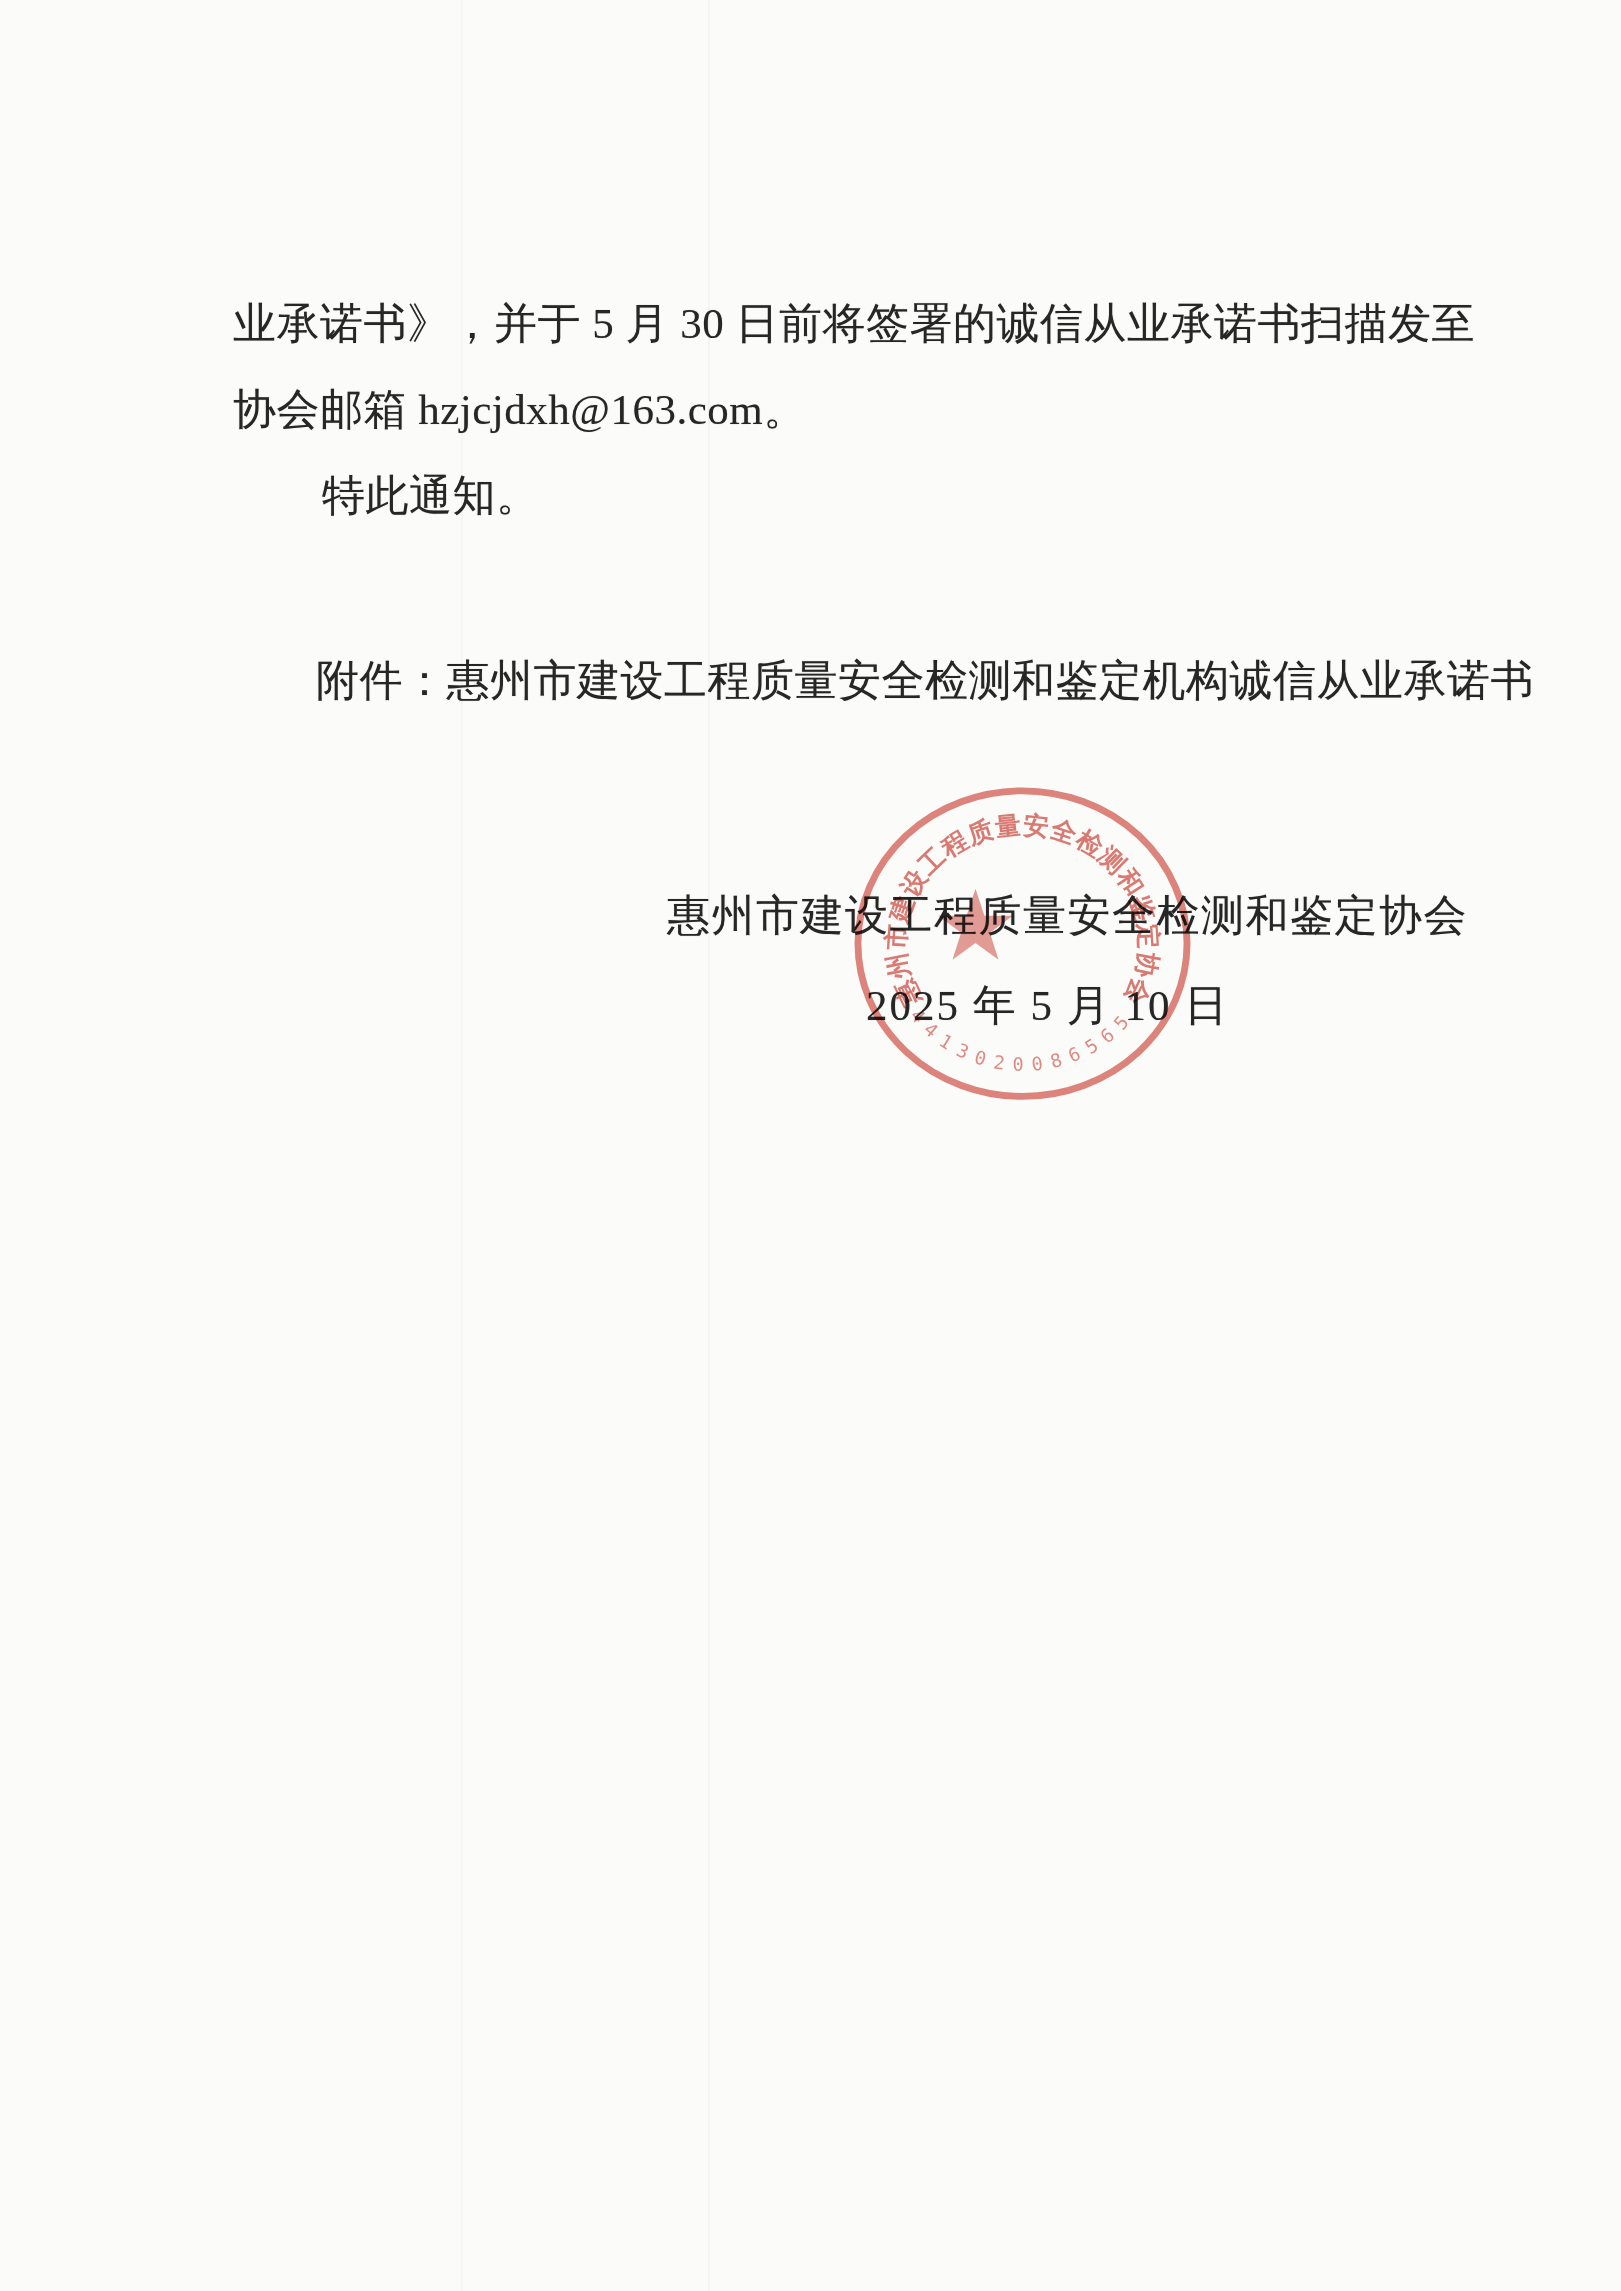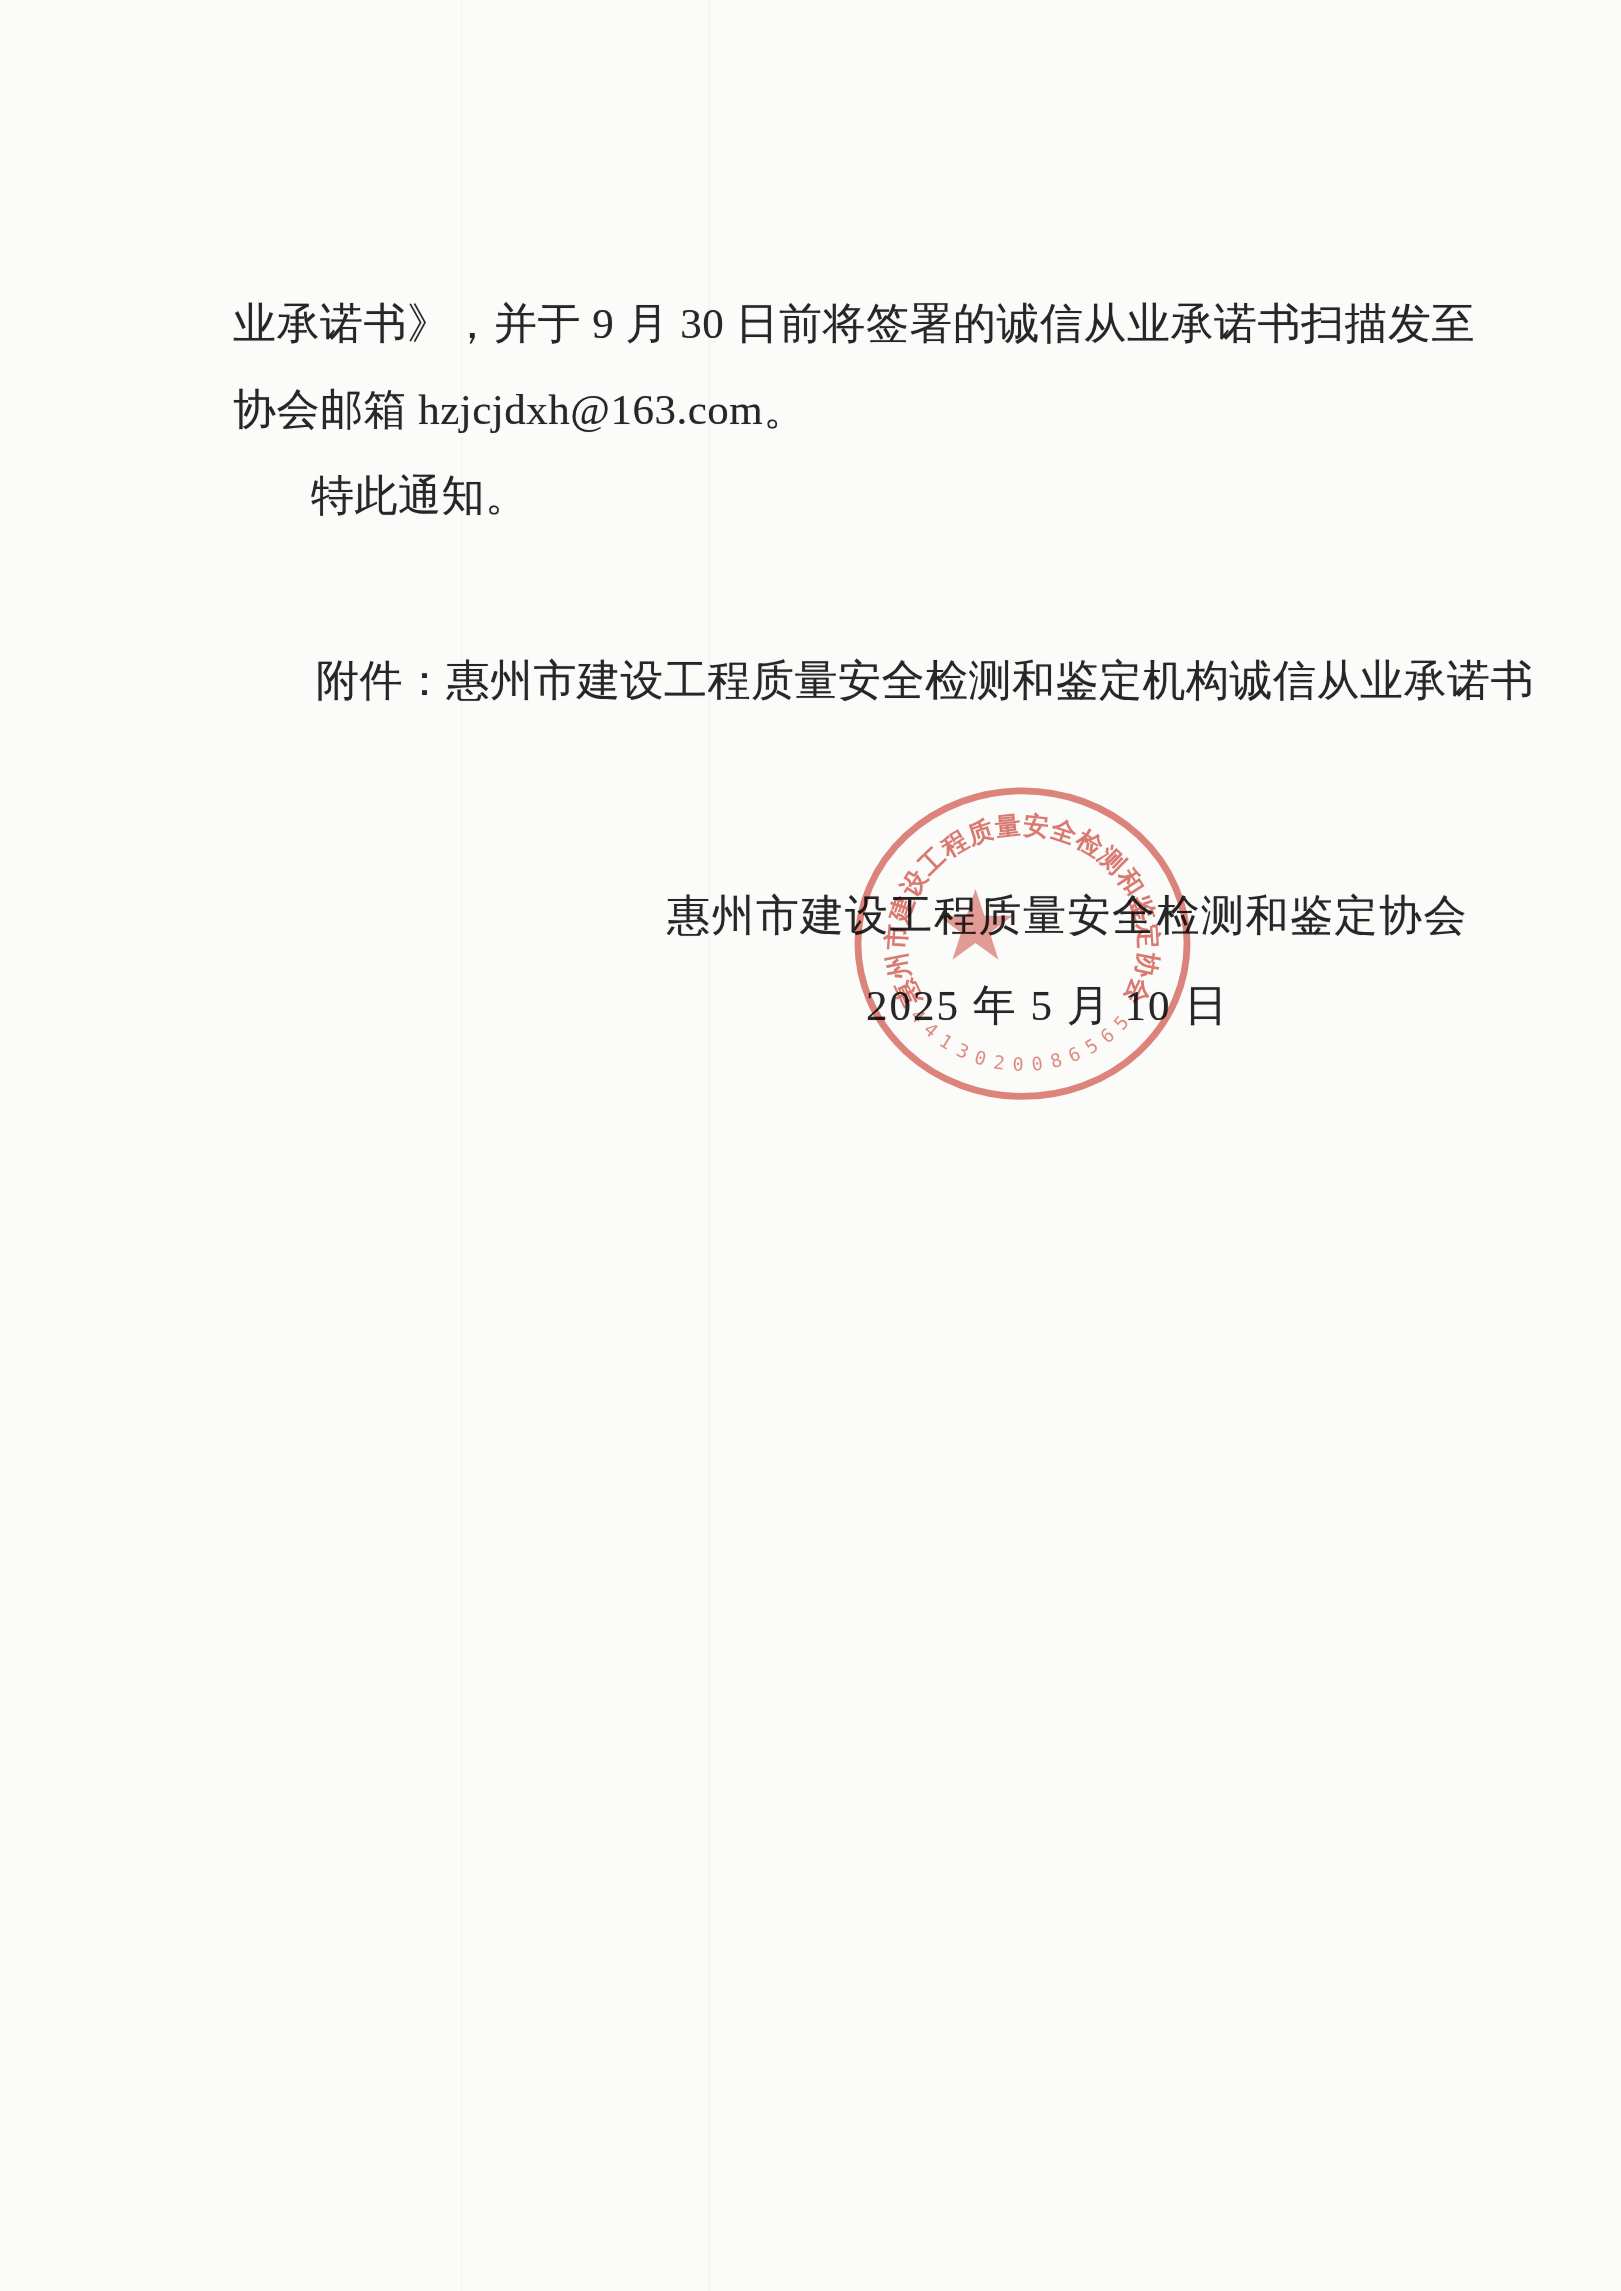--- a/index.html
+++ b/index.html
@@ -30,21 +30,21 @@
   .docline {
     position: absolute;
     white-space: nowrap;
     font-size: 43px;
     line-height: 1;
     letter-spacing: 0.5px;
     text-shadow: 0 0 1px rgba(20,20,20,0.35);
   }
   .line1 { left: 233px; top: 302px; }
   .line2 { left: 233px; top: 388px; text-align: center; }
-  .line3 { left: 311px; top: 474px; text-align: center; }
+  .line3 { left: 322px; top: 474px; text-align: center; }
   .attachment { left: 316px; top: 659px; text-align: right; }
   .org-sign  { left: 667px; top: 894px; letter-spacing: 1.5px; }
   .date-line { left: 866px; top: 984px; letter-spacing: 2px; }
   .cc-line   { left: 235px; top: 1998px; }
 
   
   .stamp {
     position: absolute;
     left: 846px;
     top: 782px;
@@ -80,21 +80,21 @@
   }
 </style>
 </head>
 <body>
 
 <div class="page">
 
   <div class="scanline s1"></div>
   <div class="scanline s2"></div>
 
-  <div class="docline line1">业承诺书》，并于 9 月 30 日前将签署的诚信从业承诺书扫描发至</div>
+  <div class="docline line1">业承诺书》，并于 5 月 30 日前将签署的诚信从业承诺书扫描发至</div>
   <div class="docline line2">协会邮箱 hzjcjdxh@163.com。</div>
   <div class="docline line3">特此通知。</div>
   <div class="docline attachment">附件：惠州市建设工程质量安全检测和鉴定机构诚信从业承诺书</div>
   <div class="docline org-sign">惠州市建设工程质量安全检测和鉴定协会</div>
   <div class="docline date-line">2025 年 5 月 10 日</div>
 
   <svg class="stamp" viewBox="0 0 360 340" aria-hidden="true">
     <defs>
       <path id="ringPath" d="M 76.1 221 A 120 112 0 0 1 180 53 A 120 112 0 0 1 283.9 221" fill="none"></path>
       <path id="codePath" d="M 58.8 230 A 140 130 0 0 0 180 295 A 140 130 0 0 0 301.2 230" fill="none"></path>

